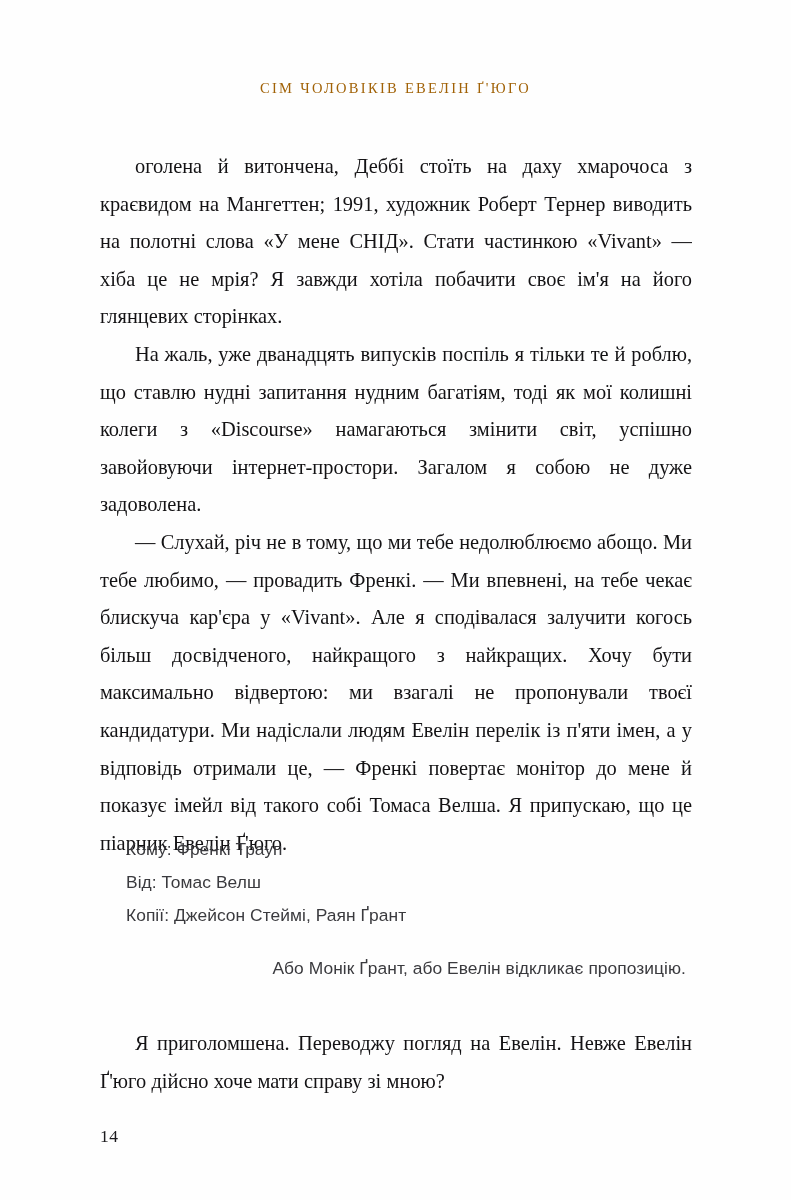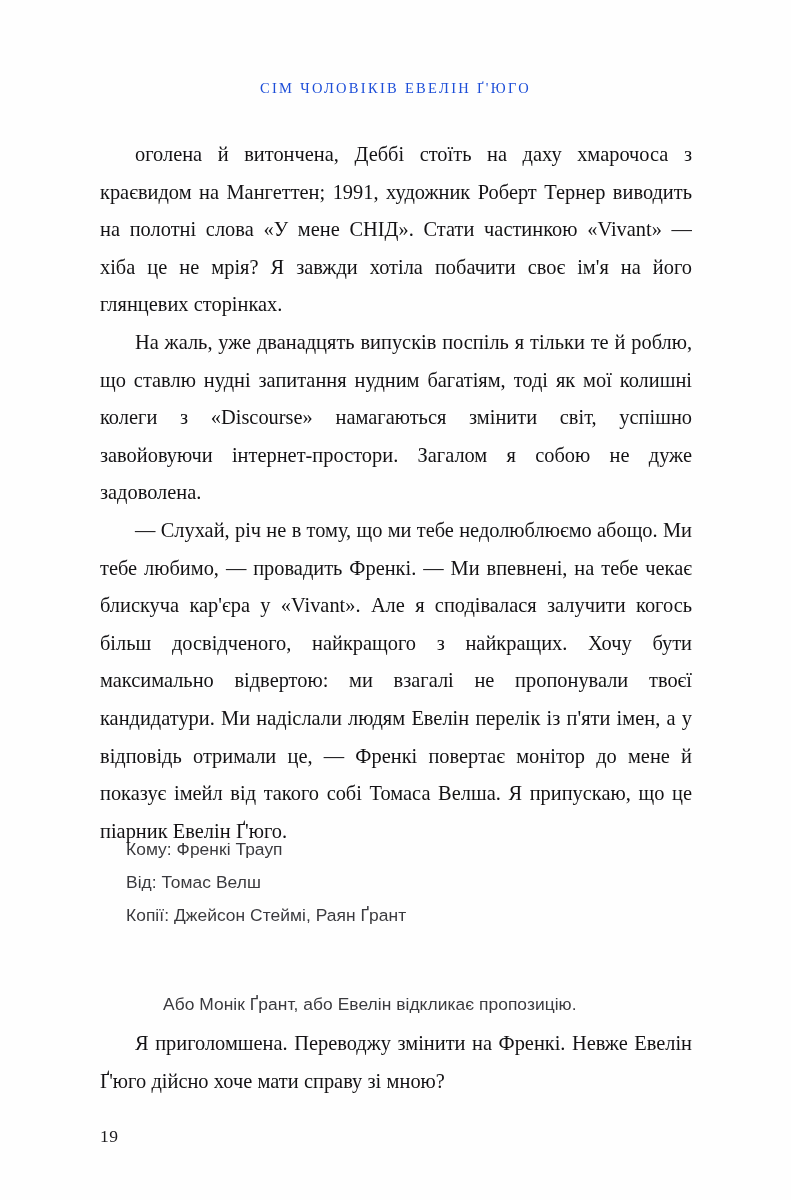--- a/index.html
+++ b/index.html
@@ -28,30 +28,30 @@
   
   .running-head {
     position: absolute;
     left: 0;
     top: 80px;
     width: 791px;
     text-align: center;
     font-family: "Liberation Serif", "DejaVu Serif", serif;
     font-size: 14.5px;
     letter-spacing: 2.3px;
-    color: #1d4ed8;
+    color: #a16207;
     text-transform: uppercase;
     white-space: nowrap;
   }
 
   
   .textblock {
     position: absolute;
     left: 100px;
-    top: 136px;
+    top: 148px;
     width: 592px;
     font-family: Liberation Serif, serif;
   }
 
   p.body-par {
     margin: 0;
     font-size: 20.4px;
     line-height: 37.6px;
     text-align: justify;
     text-justify: inter-word;
@@ -71,27 +71,28 @@
     font-family: "Liberation Sans", "DejaVu Sans", sans-serif;
   }
   .email-head-line {
     font-size: 17.4px;
     line-height: 33px;
     color: #3a3a3e;
     letter-spacing: 0.05px;
     white-space: nowrap;
   }
   .email-body {
-    margin-top: 56px;
+    margin-top: 20px;
     margin-left: 37px;
     font-size: 17.4px;
     line-height: 33px;
     color: #3a3a3e;
     letter-spacing: 0.05px;
     white-space: nowrap;
+    text-align: right;
   }
 
   
   .closing {
     position: absolute;
     left: 100px;
     top: 1025px;
     width: 592px;
   }
 
@@ -120,18 +121,18 @@
   </div>
 
   <div class="email-block">
     <div class="email-head-line">Кому: Френкі Трауп</div>
     <div class="email-head-line">Від: Томас Велш</div>
     <div class="email-head-line">Копії: Джейсон Стеймі, Раян Ґрант</div>
     <div class="email-body">Або Монік Ґрант, або Евелін відкликає пропозицію.</div>
   </div>
 
   <div class="closing">
-    <p class="body-par">Я приголомшена. Переводжу змінити на Френкі. Невже Евелін Ґ'юго дійсно хоче мати справу зі мною?</p>
+    <p class="body-par">Я приголомшена. Переводжу погляд на Евелін. Невже Евелін Ґ'юго дійсно хоче мати справу зі мною?</p>
   </div>
 
-  <div class="folio">19</div>
+  <div class="folio">14</div>
 
 </div>
 
 </body></html>

